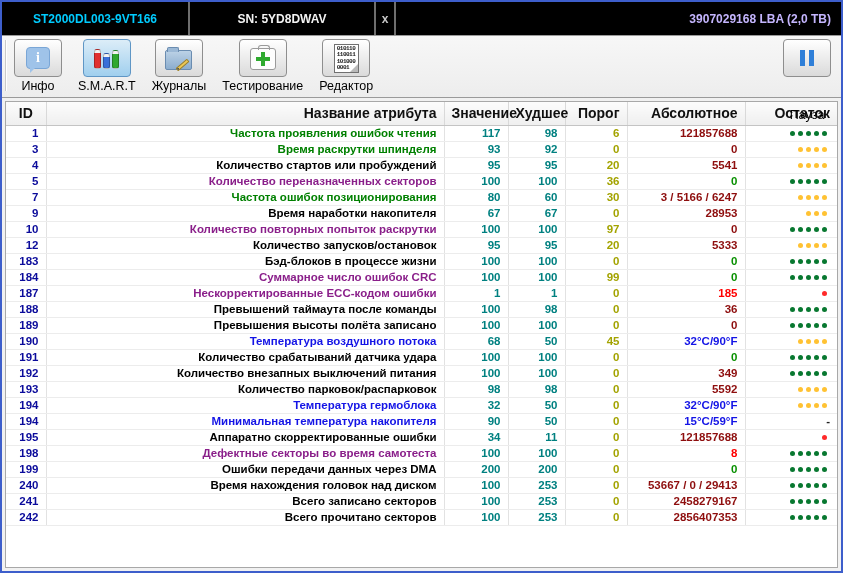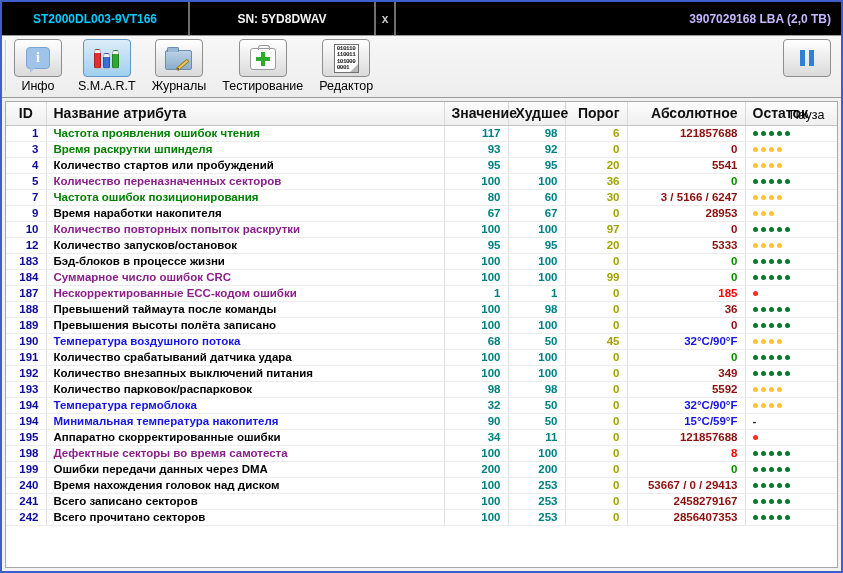--- a/index.html
+++ b/index.html
@@ -117,21 +117,21 @@
     border-bottom:1px solid #c4c4c4; border-right:1px solid #d9d9d9;
     font-size:14px; color:#101010; padding:0 7px; white-space:nowrap;
   }
   th:last-child { border-right:none; }
   td {
     height:16px; padding:0 7px;
     border-right:1px solid #e2e2e2; border-bottom:1px solid #ececec;
     font-size:11.5px; font-weight:bold; white-space:nowrap; overflow:hidden;
   }
   td:last-child { border-right:none; }
-  .al { text-align:left; } .ar { text-align:right; } .ac { text-align:center; }
+  .al { text-align:right; } .ar { text-align:right; } .ac { text-align:center; }
 
   .c-id    { color:#0b0b9b; }
   .c-teal  { color:#008080; }
   .c-olive { color:#a3a300; }
   .n-green { color:#008000; } .n-purple { color:#8a1f8a; }
   .n-black { color:#000000; } .n-blue   { color:#1414e6; }
   .a-maroon{ color:#8e0e0e; } .a-green  { color:#089000; }
   .a-red   { color:#ff0000; } .a-blue   { color:#1414e6; }
   .rem-dash{ color:#222; }
 

